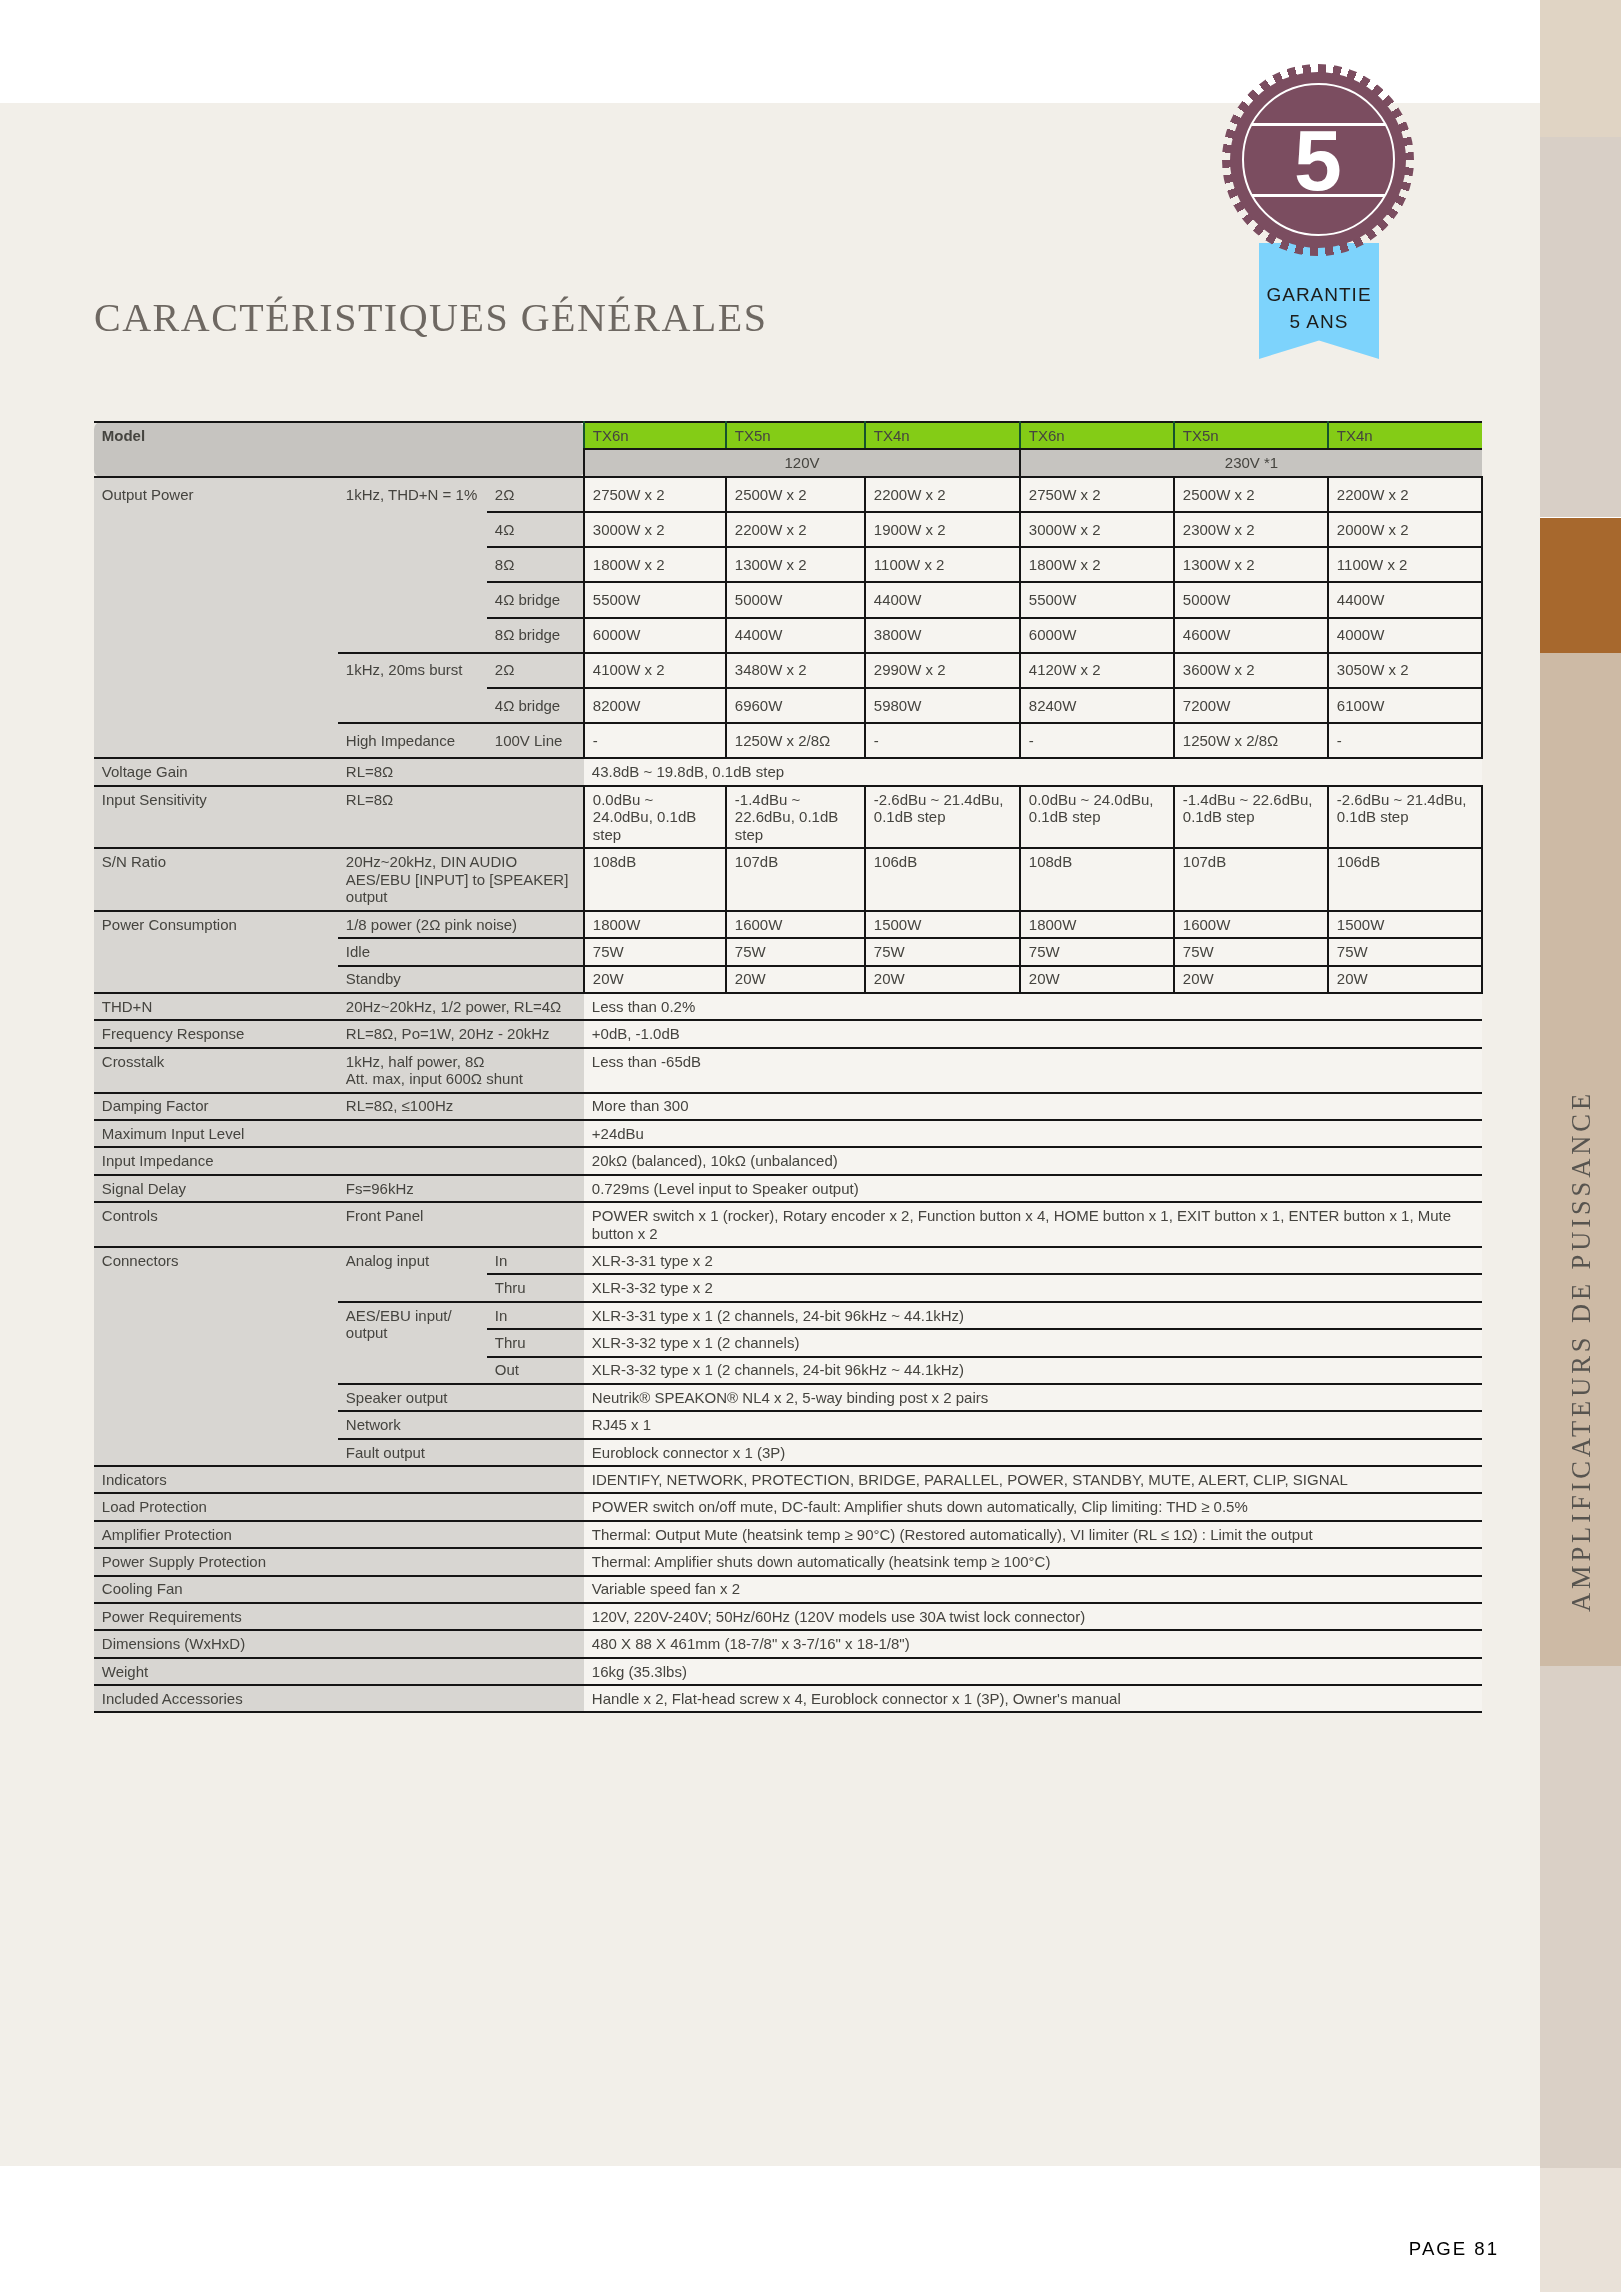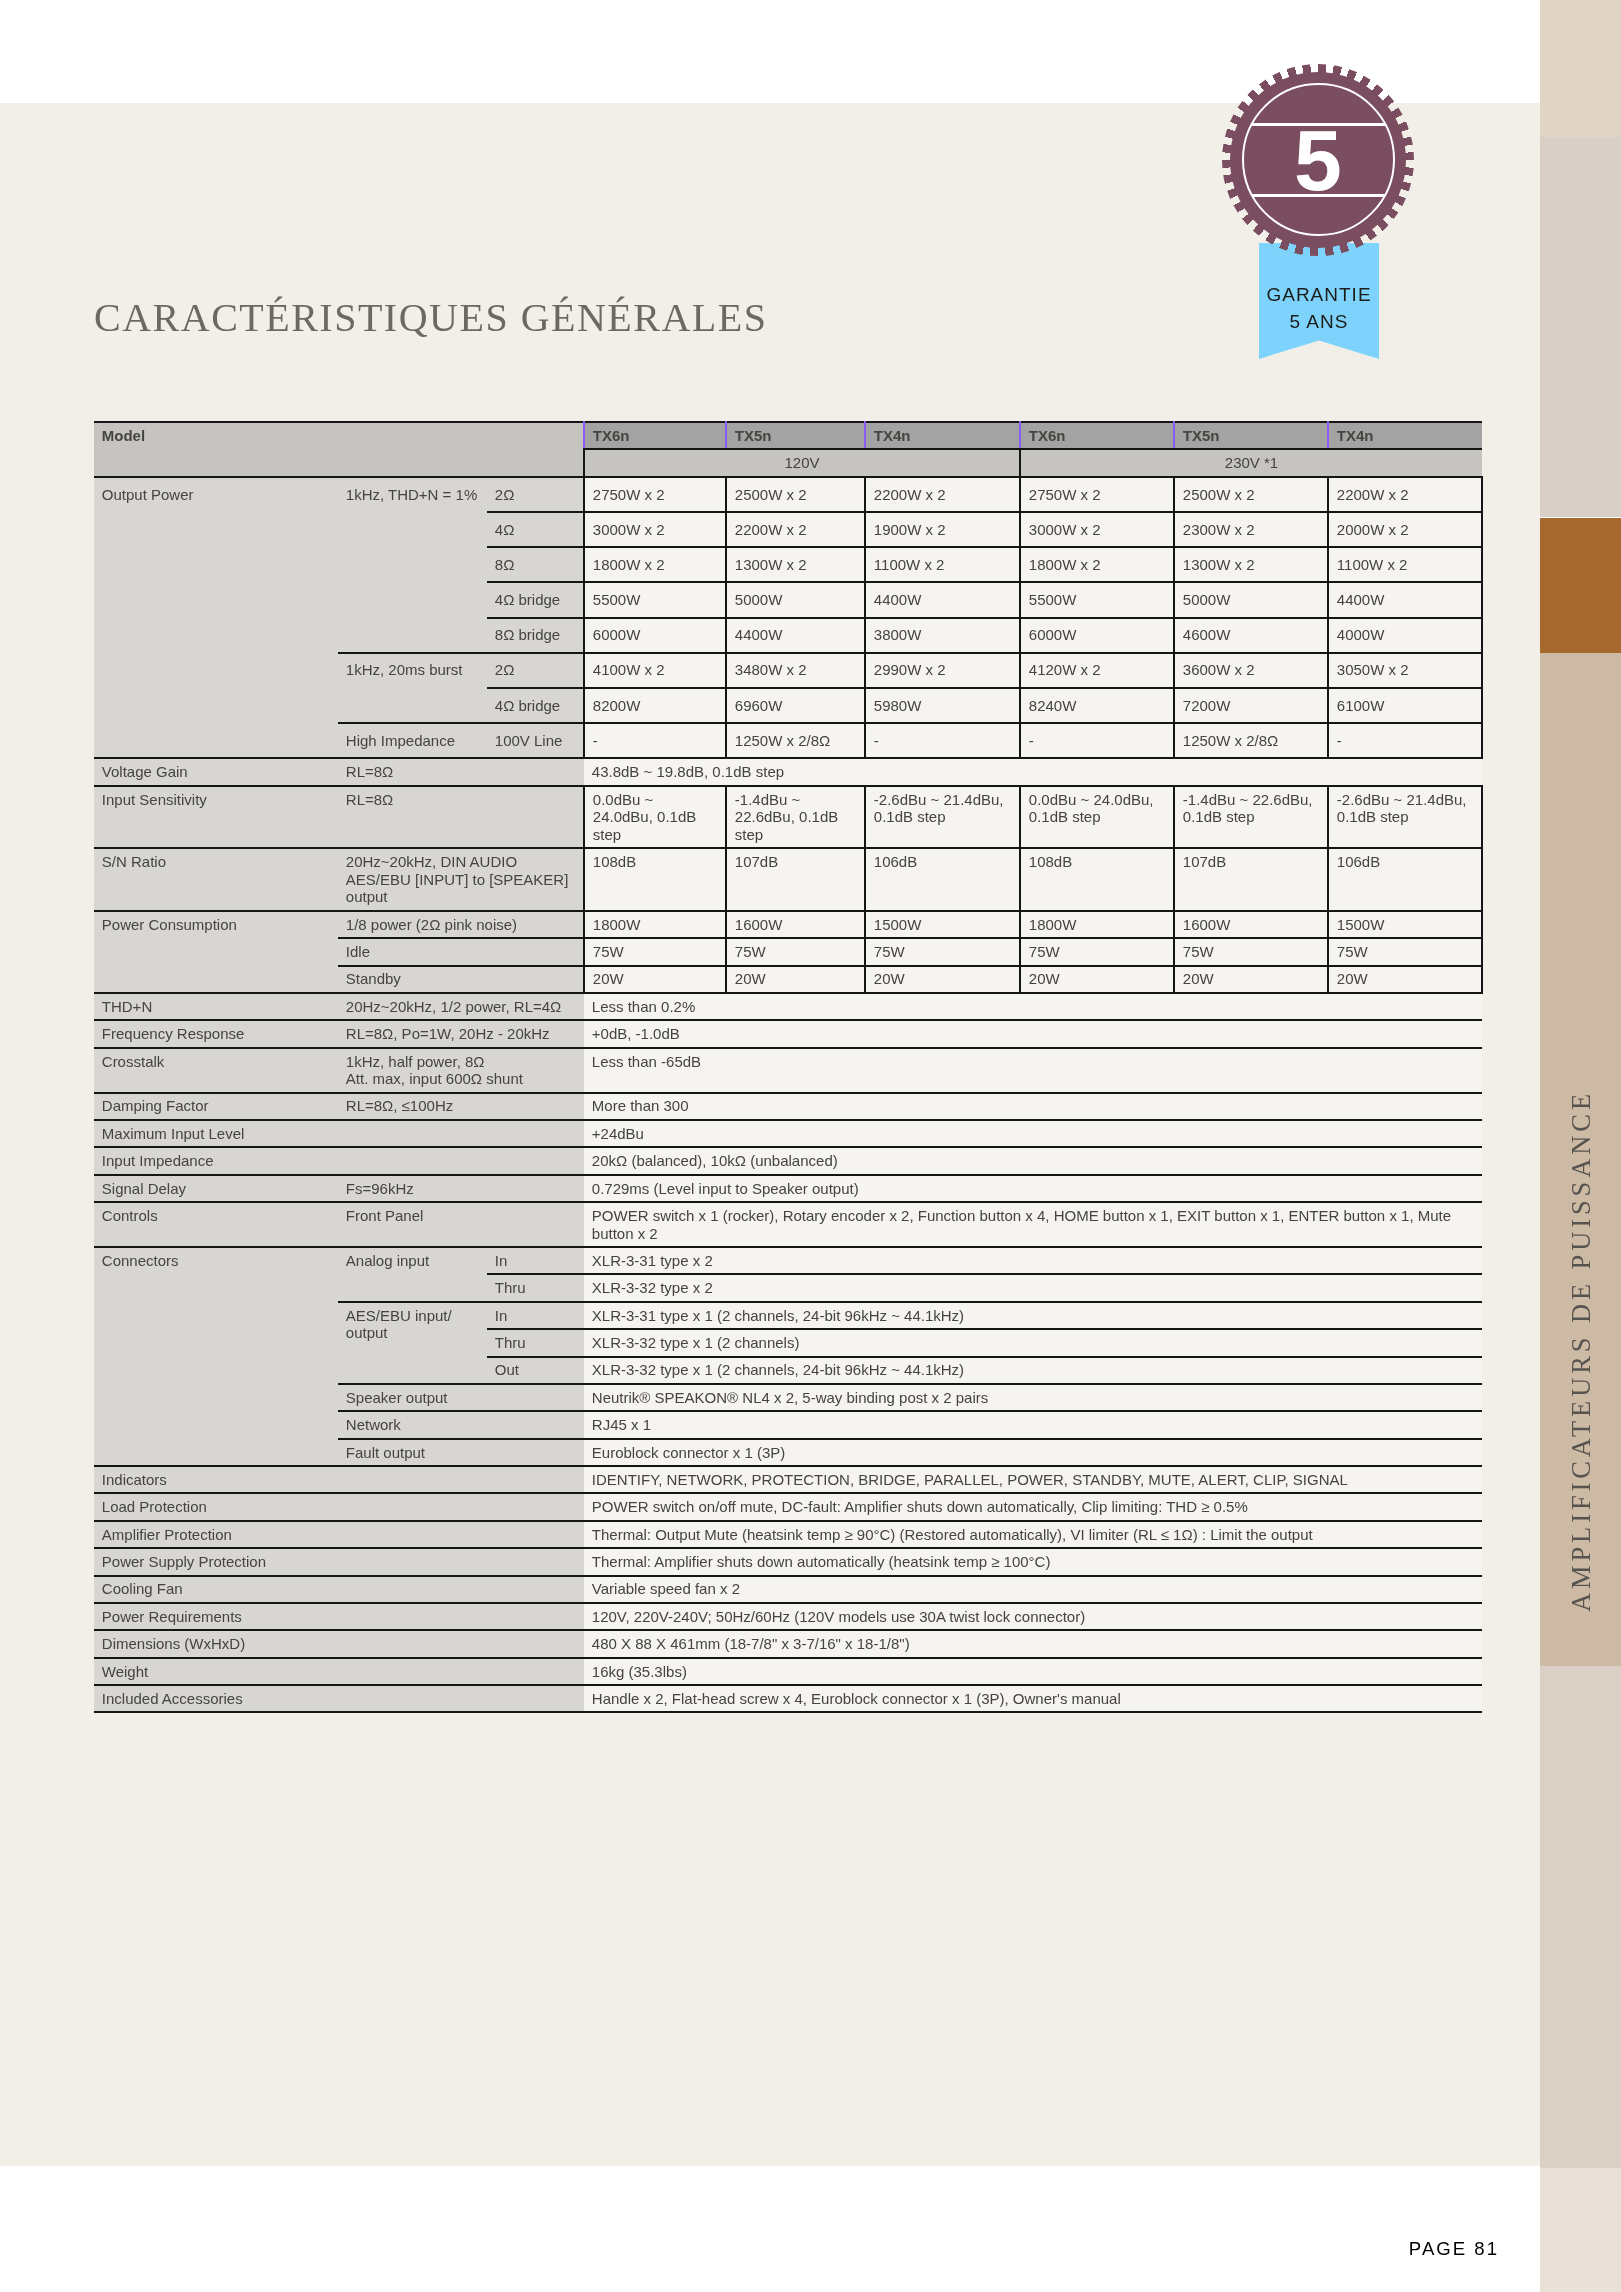--- a/index.html
+++ b/index.html
@@ -60,23 +60,23 @@
   
   table.spec{
     position:absolute;left:94px;top:421px;width:1388px;
     border-collapse:collapse;table-layout:fixed;
     border-top:2.9px solid #151515;border-bottom:2.9px solid #151515;
   }
   table.spec td{
     font-size:15px;line-height:17.6px;color:#45443f;
     padding:3.9px 7.8px;vertical-align:top;overflow:hidden;
   }
-  td.mh{background:#c6c4c0;font-weight:bold;color:#111;font-size:17.6px;}
-  td.th{background:#a3a3a3;font-weight:bold;color:#111;font-size:17.6px;
-        border-left:2px solid #8b5cf6;border-bottom:2.9px solid #151515;}
+  td.mh{background:#c6c4c0;font-weight:bold;color:#111;font-size:17.6px;border-radius:7px;}
+  td.th{background:#84cc16;font-weight:normal;color:#111;font-size:17.6px;
+        border-left:2px solid #14532d;border-bottom:2.9px solid #151515;}
   td.vg{background:#c6c4c0;text-align:center;border-left:2px solid #151515;}
   td.lab,td.cond,td.sub{background:#d8d6d2;white-space:pre-line;margin-top:7px;}
   td.v,td.vs{background:#f6f4f0;vertical-align:middle;}
   td.v{border-left:2px solid #151515;}
   td.v:last-child{border-right:2px solid #151515;}
   tr.bT>td{border-top:2.9px solid #151515;}
   tr.bt>td{border-top:2px solid #151515;}
   tr.tall>td{padding-top:7.8px;padding-bottom:7.8px;}
 </style>
 </head>

